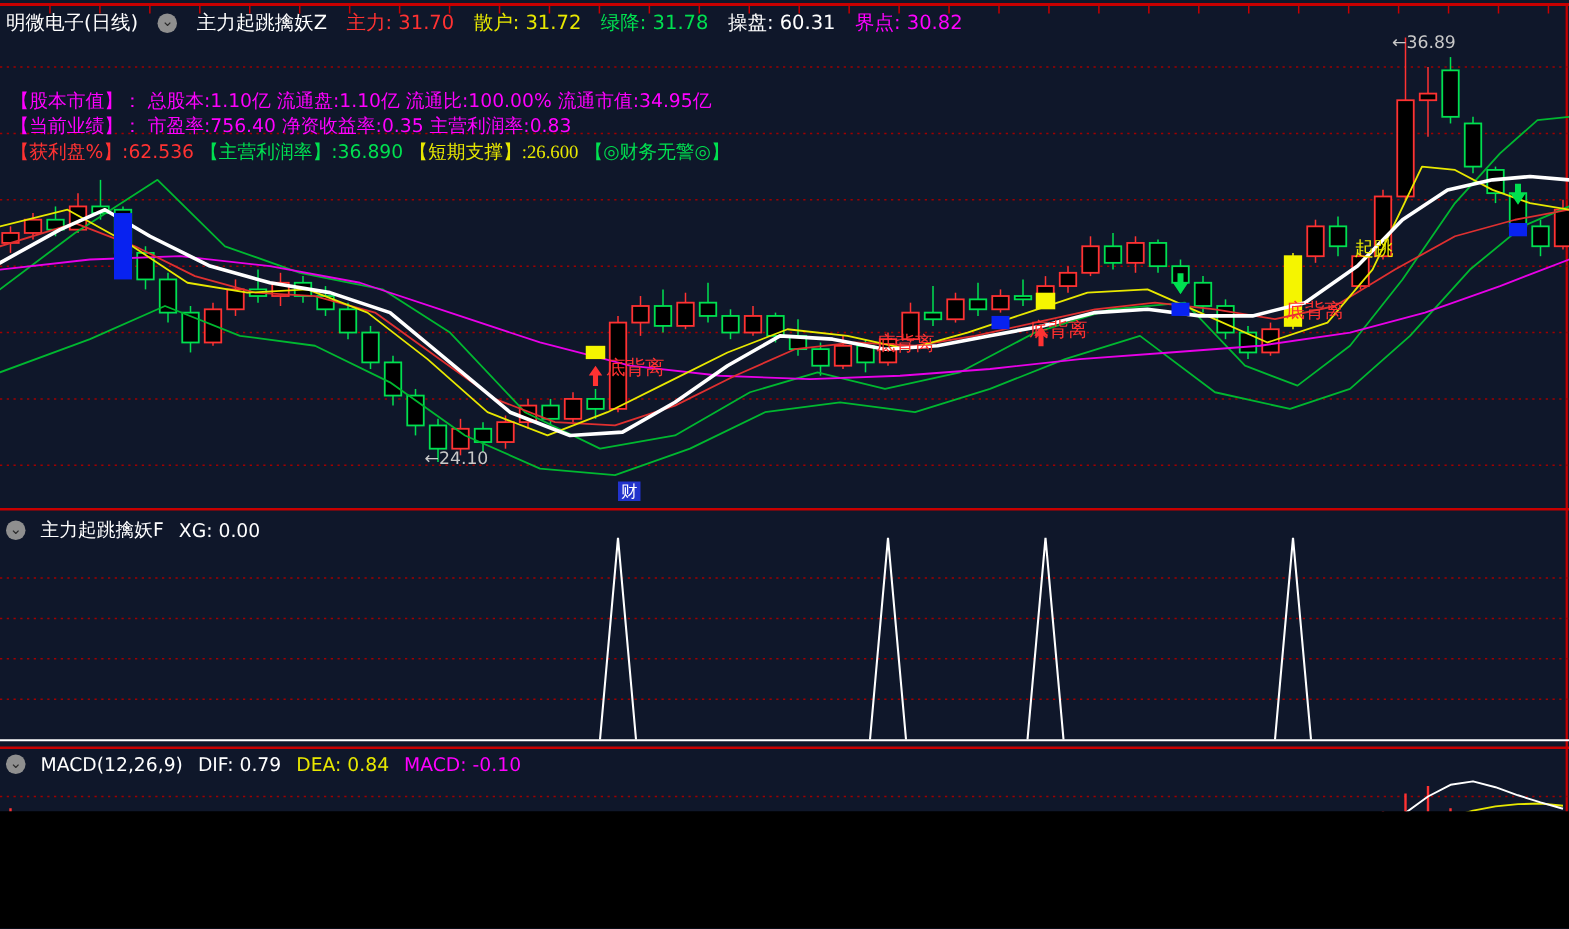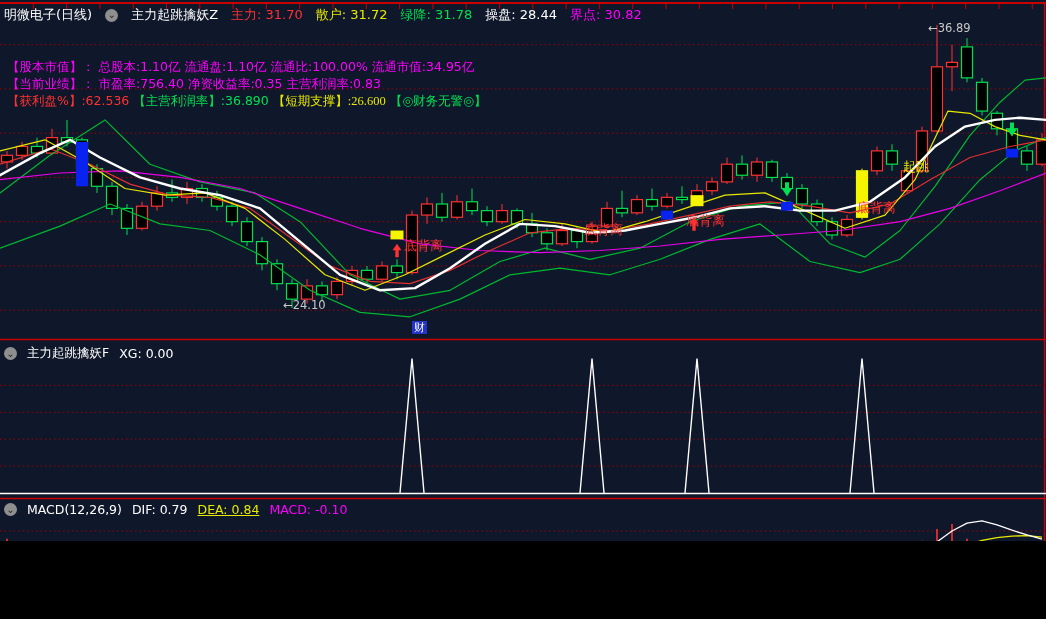--- a/index.html
+++ b/index.html
@@ -401,40 +401,40 @@
     </svg>
 
   <div id="header-row">
     <span class="w">明微电子(日线)</span>
     <span class="circle-icon">⌄</span>
     <span class="w">主力起跳擒妖Z</span>
     <span id="header-fields" style="display:flex;">
         <span style="color: rgb(255, 50, 50); margin-right: 13px;">主力: 31.70</span>
         <span style="color: rgb(232, 232, 0); margin-right: 13px;">散户: 31.72</span>
         <span style="color: rgb(0, 224, 80); margin-right: 13px;">绿降: 31.78</span>
-        <span style="color: rgb(255, 255, 255); margin-right: 13px;">操盘: 28.44</span>
+        <span style="color: rgb(255, 255, 255); margin-right: 13px;">操盘: 60.31</span>
         <span style="color: rgb(255, 0, 255); margin-right: 13px;">界点: 30.82</span>
       </span>
   </div>
 
   <div class="fund" style="top:59px;">【股本市值】：  总股本:1.10亿 流通盘:1.10亿 流通比:100.00% 流通市值:34.95亿</div>
   <div class="fund" style="top:76px;">【当前业绩】：  市盈率:756.40 净资收益率:0.35 主营利润率:0.83</div>
   <div class="fund" style="top:93px;" id="fund-row3"><span style="color: rgb(255, 50, 50); margin-right: 4px;">【获利盘%】:62.536</span><span style="color: rgb(0, 224, 80); margin-right: 4px;">【主营利润率】:36.890</span><span style="color: rgb(232, 232, 0); margin-right: 4px; font-family: Liberation Serif, serif;">【短期支撑】:26.600</span><span style="color: rgb(0, 224, 80); margin-right: 4px;">【◎财务无警◎】</span></div>
 
   <div class="panel-title" style="top:345px;">
     <span class="circle-icon">⌄</span>
     <span class="w">主力起跳擒妖F</span>
     <span class="w">XG: 0.00</span>
   </div>
 
   <div class="panel-title" style="top:502px;">
     <span class="circle-icon">⌄</span>
     <span class="w">MACD(12,26,9)</span>
     <span style="color:#fff;">DIF: 0.79</span>
-    <span style="color:#e8e800;text-decoration:underline;">DEA: 0.84</span>
+    <span style="color:#e8e800;">DEA: 0.84</span>
     <span style="color:#ff00ff;">MACD: -0.10</span>
   </div>
 
   <div id="labels">
       <div class="lbl annot" style="left: 404px; top: 239px; color: rgb(255, 50, 50);">底背离</div>
       <div class="lbl annot" style="left: 584px; top: 223px; color: rgb(255, 50, 50);">底背离</div>
       <div class="lbl annot" style="left: 686px; top: 214px; color: rgb(255, 50, 50);">底背离</div>
       <div class="lbl annot" style="left: 857px; top: 201px; color: rgb(255, 50, 50);">底背离</div>
       <div class="lbl annot" style="left: 903px; top: 160px; color: rgb(232, 232, 0);">起跳</div>
       <div class="lbl price-lbl" style="left: 928px; top: 21px;">←36.89</div>

